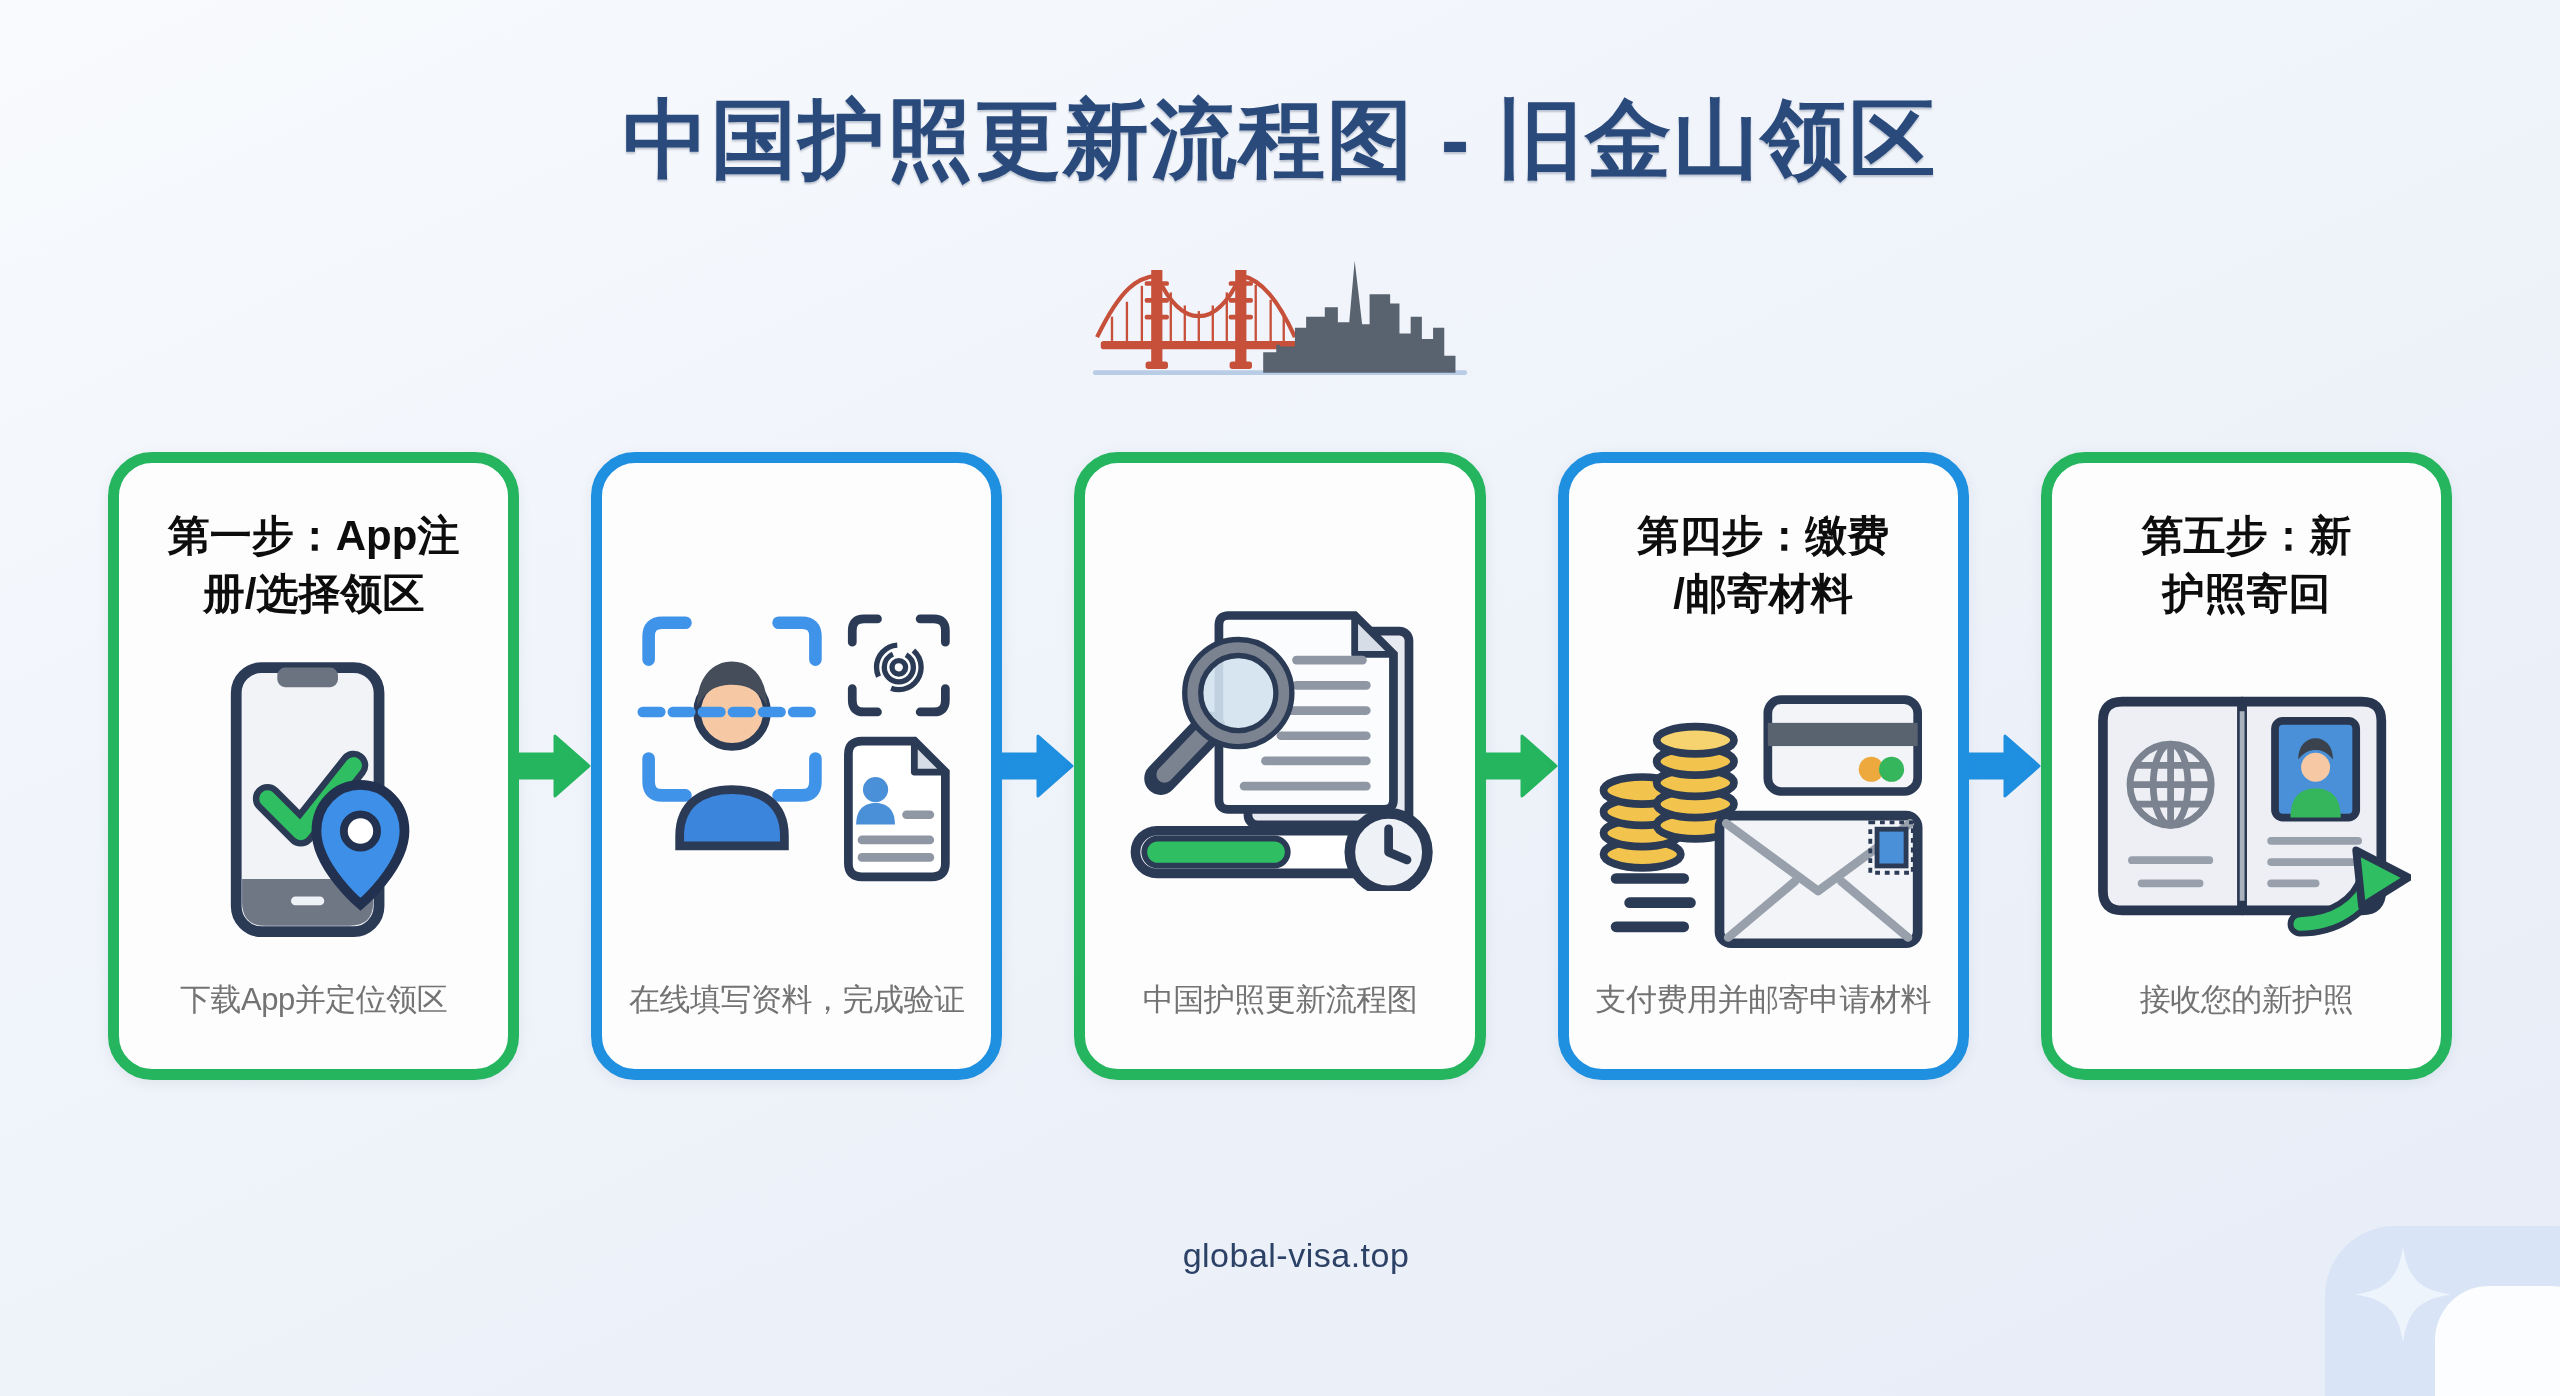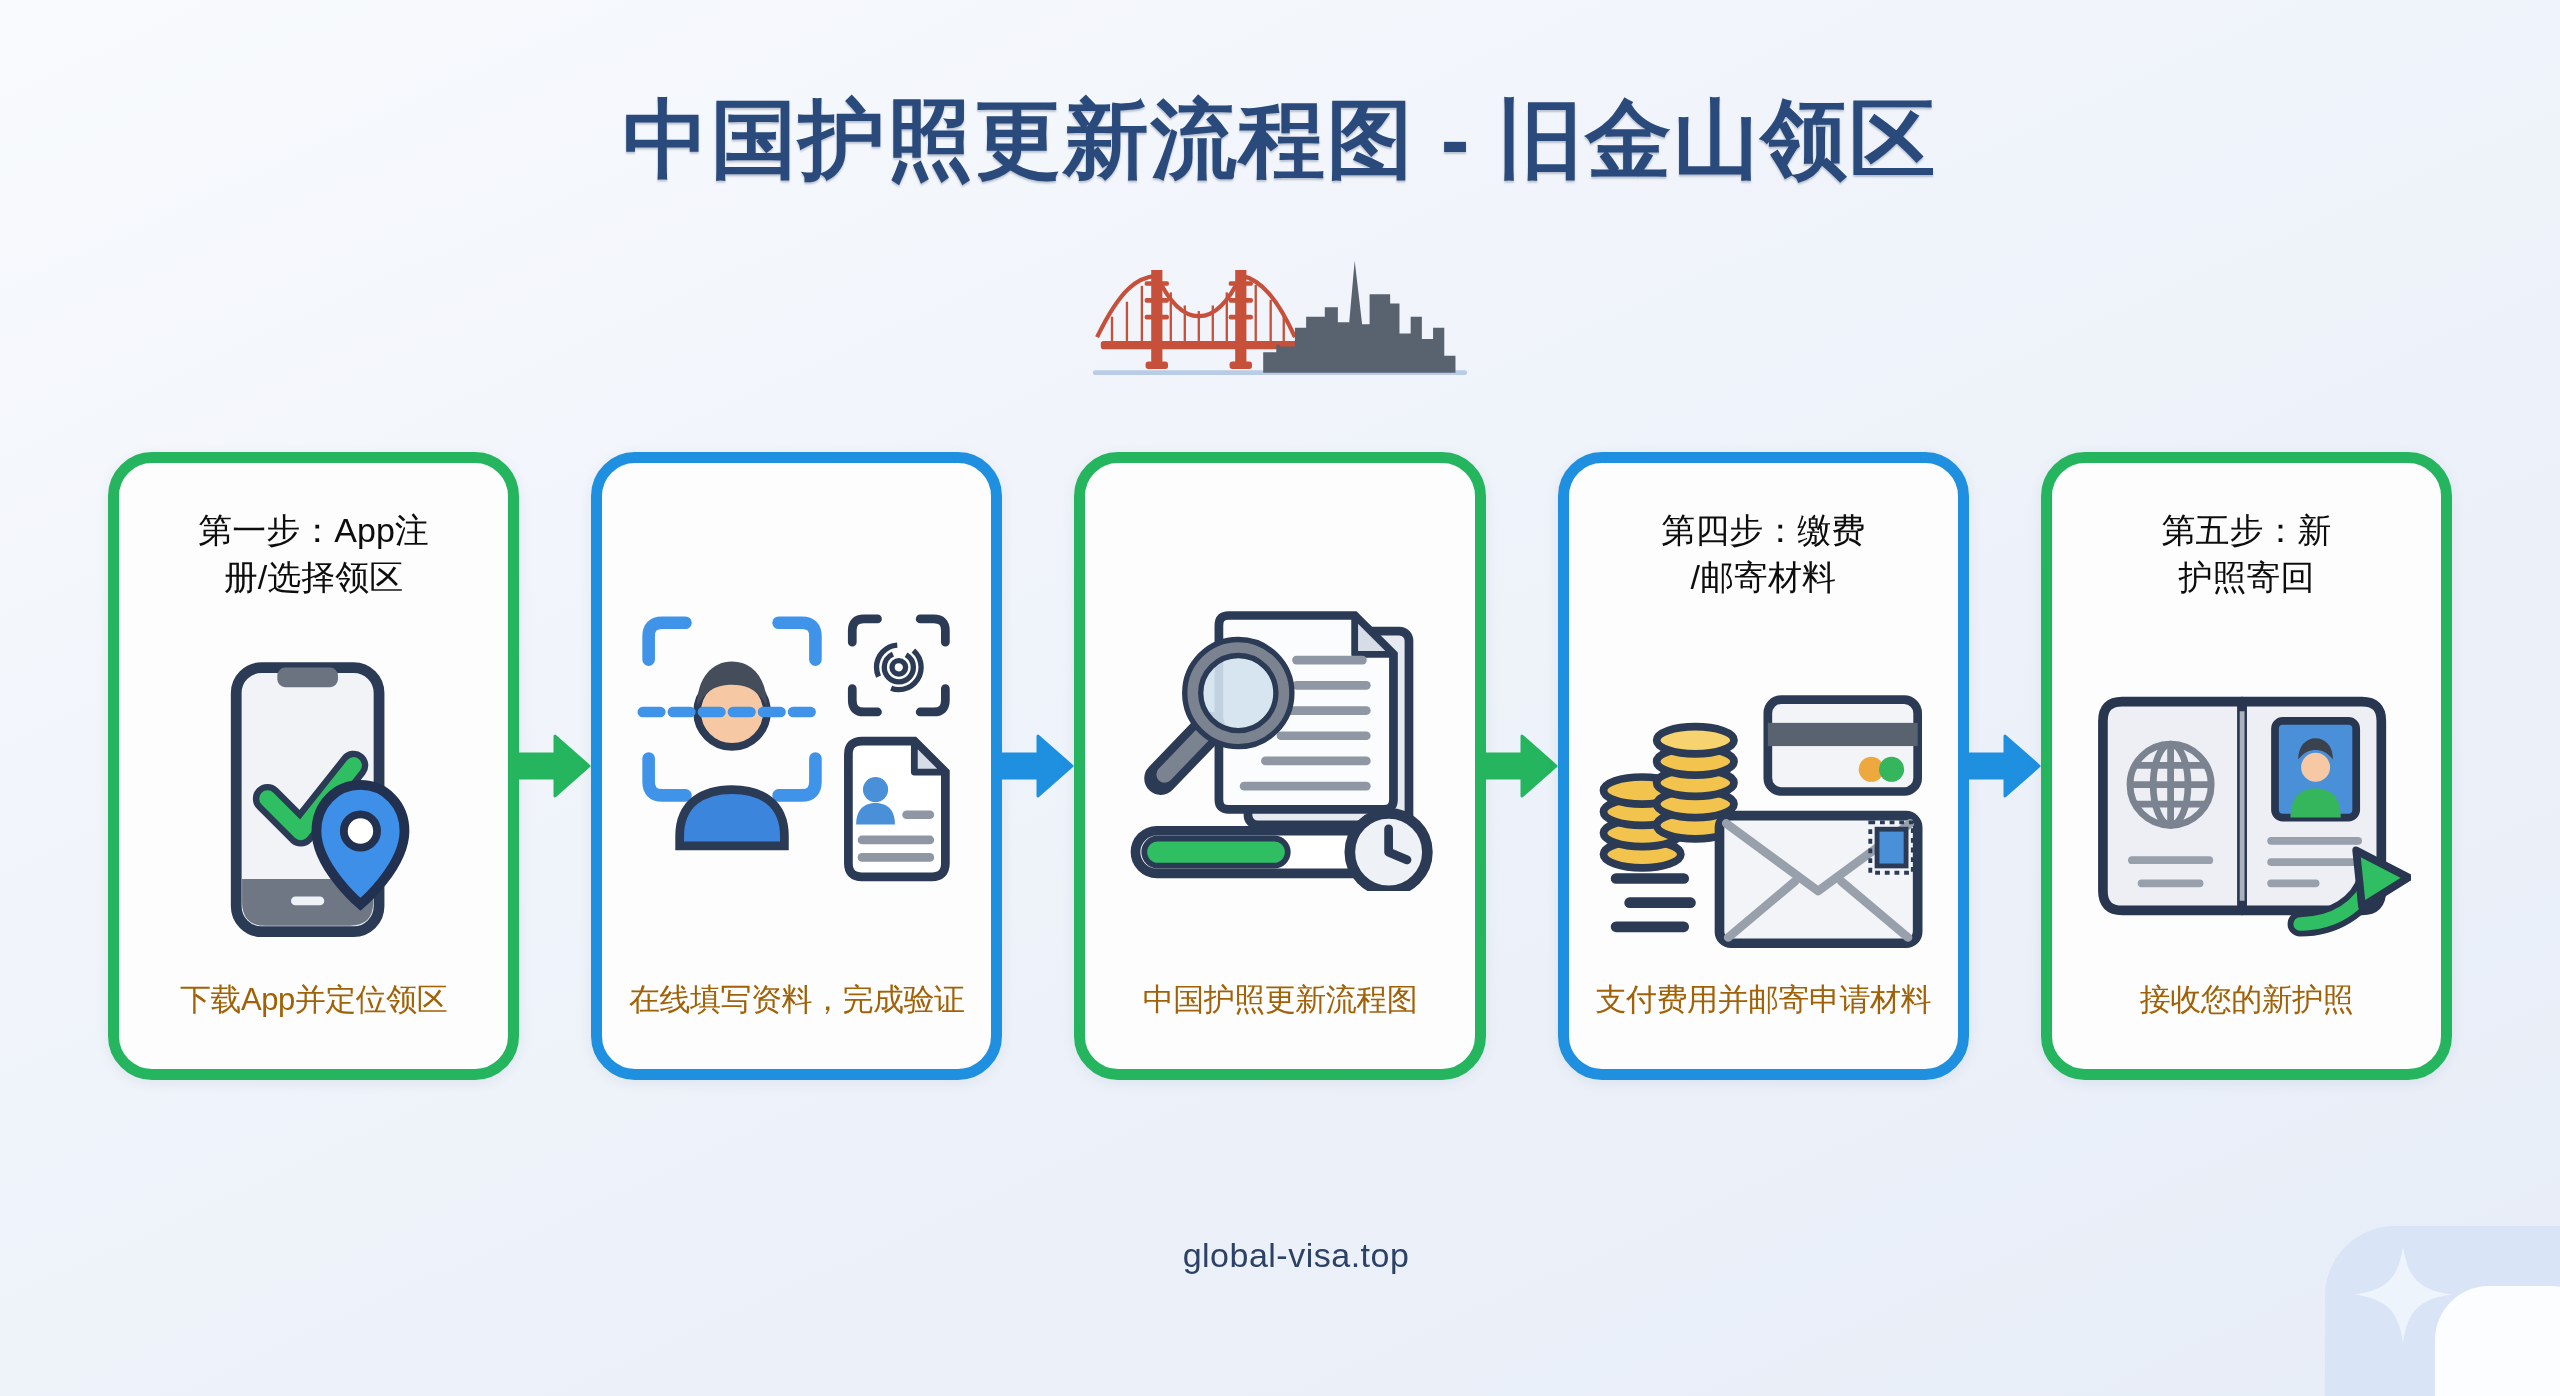--- a/index.html
+++ b/index.html
@@ -21,27 +21,27 @@
     display: flex; justify-content: space-between; align-items: stretch;
   }
   .card {
     width: 412px; height: 628px; background: #fdfdfe;
     border: 11px solid var(--accent, #24b55e); border-radius: 44px;
     box-shadow: 0 3px 14px rgba(30,50,90,0.07);
     display: flex; flex-direction: column; align-items: center;
     padding: 44px 24px 38px;
   }
   .card-title {
-    font-size: 34px; font-weight: 400; color: #0d0d0d;
+    font-size: 42px; font-weight: 700; color: #0d0d0d;
     text-align: center; line-height: 1.38; white-space: pre-line;
     min-height: 126px;
   }
   .card-icon { flex: 1; display: flex; align-items: center; justify-content: center; width: 100%; }
   .card-caption {
-    font-size: 31px; color: #a16207; text-align: center;
+    font-size: 31px; color: #737373; text-align: center;
     white-space: nowrap; letter-spacing: -0.5px; margin-bottom: 10px;
   }
   .arrow-slot { flex: 1; display: flex; align-items: center; justify-content: center; }
   .footer {
     position: absolute; top: 1236px; left: 16px; width: 100%;
     text-align: center; font-size: 34px; font-weight: 500;
     color: #2c4166; letter-spacing: 0.5px;
   }
   .corner-tile {
     position: absolute; right: 0; bottom: 0; width: 235px; height: 170px;

